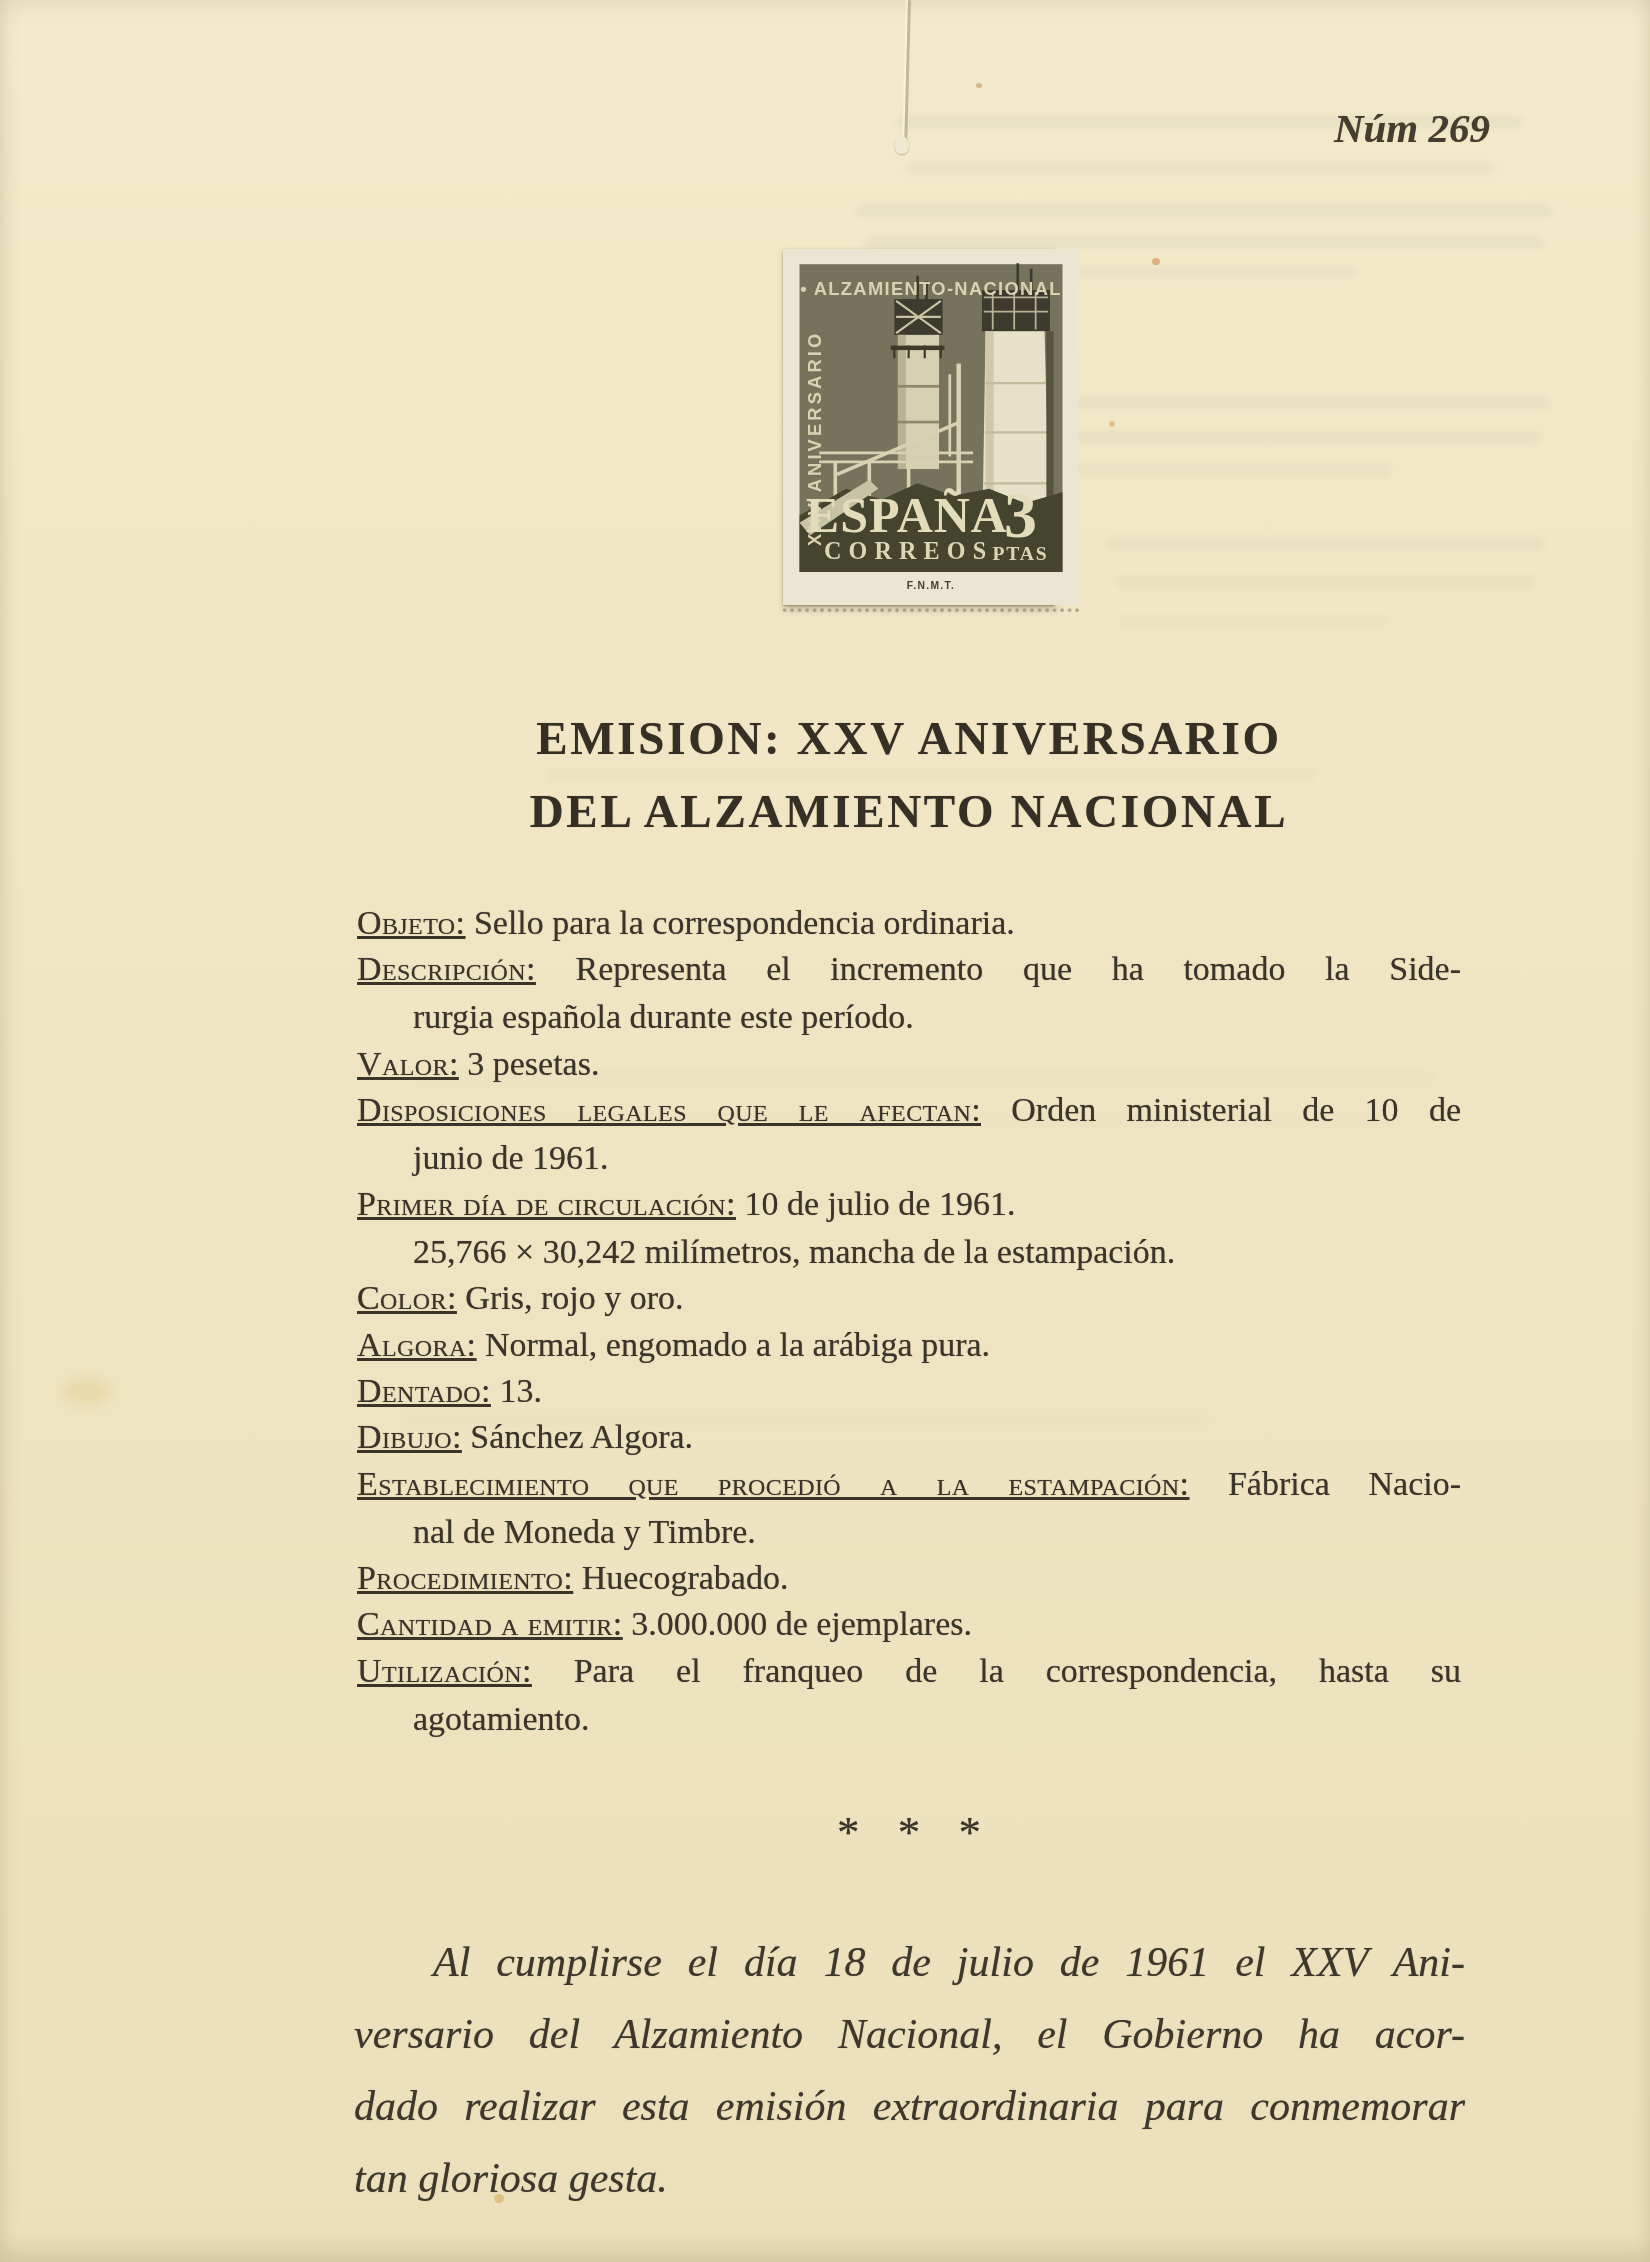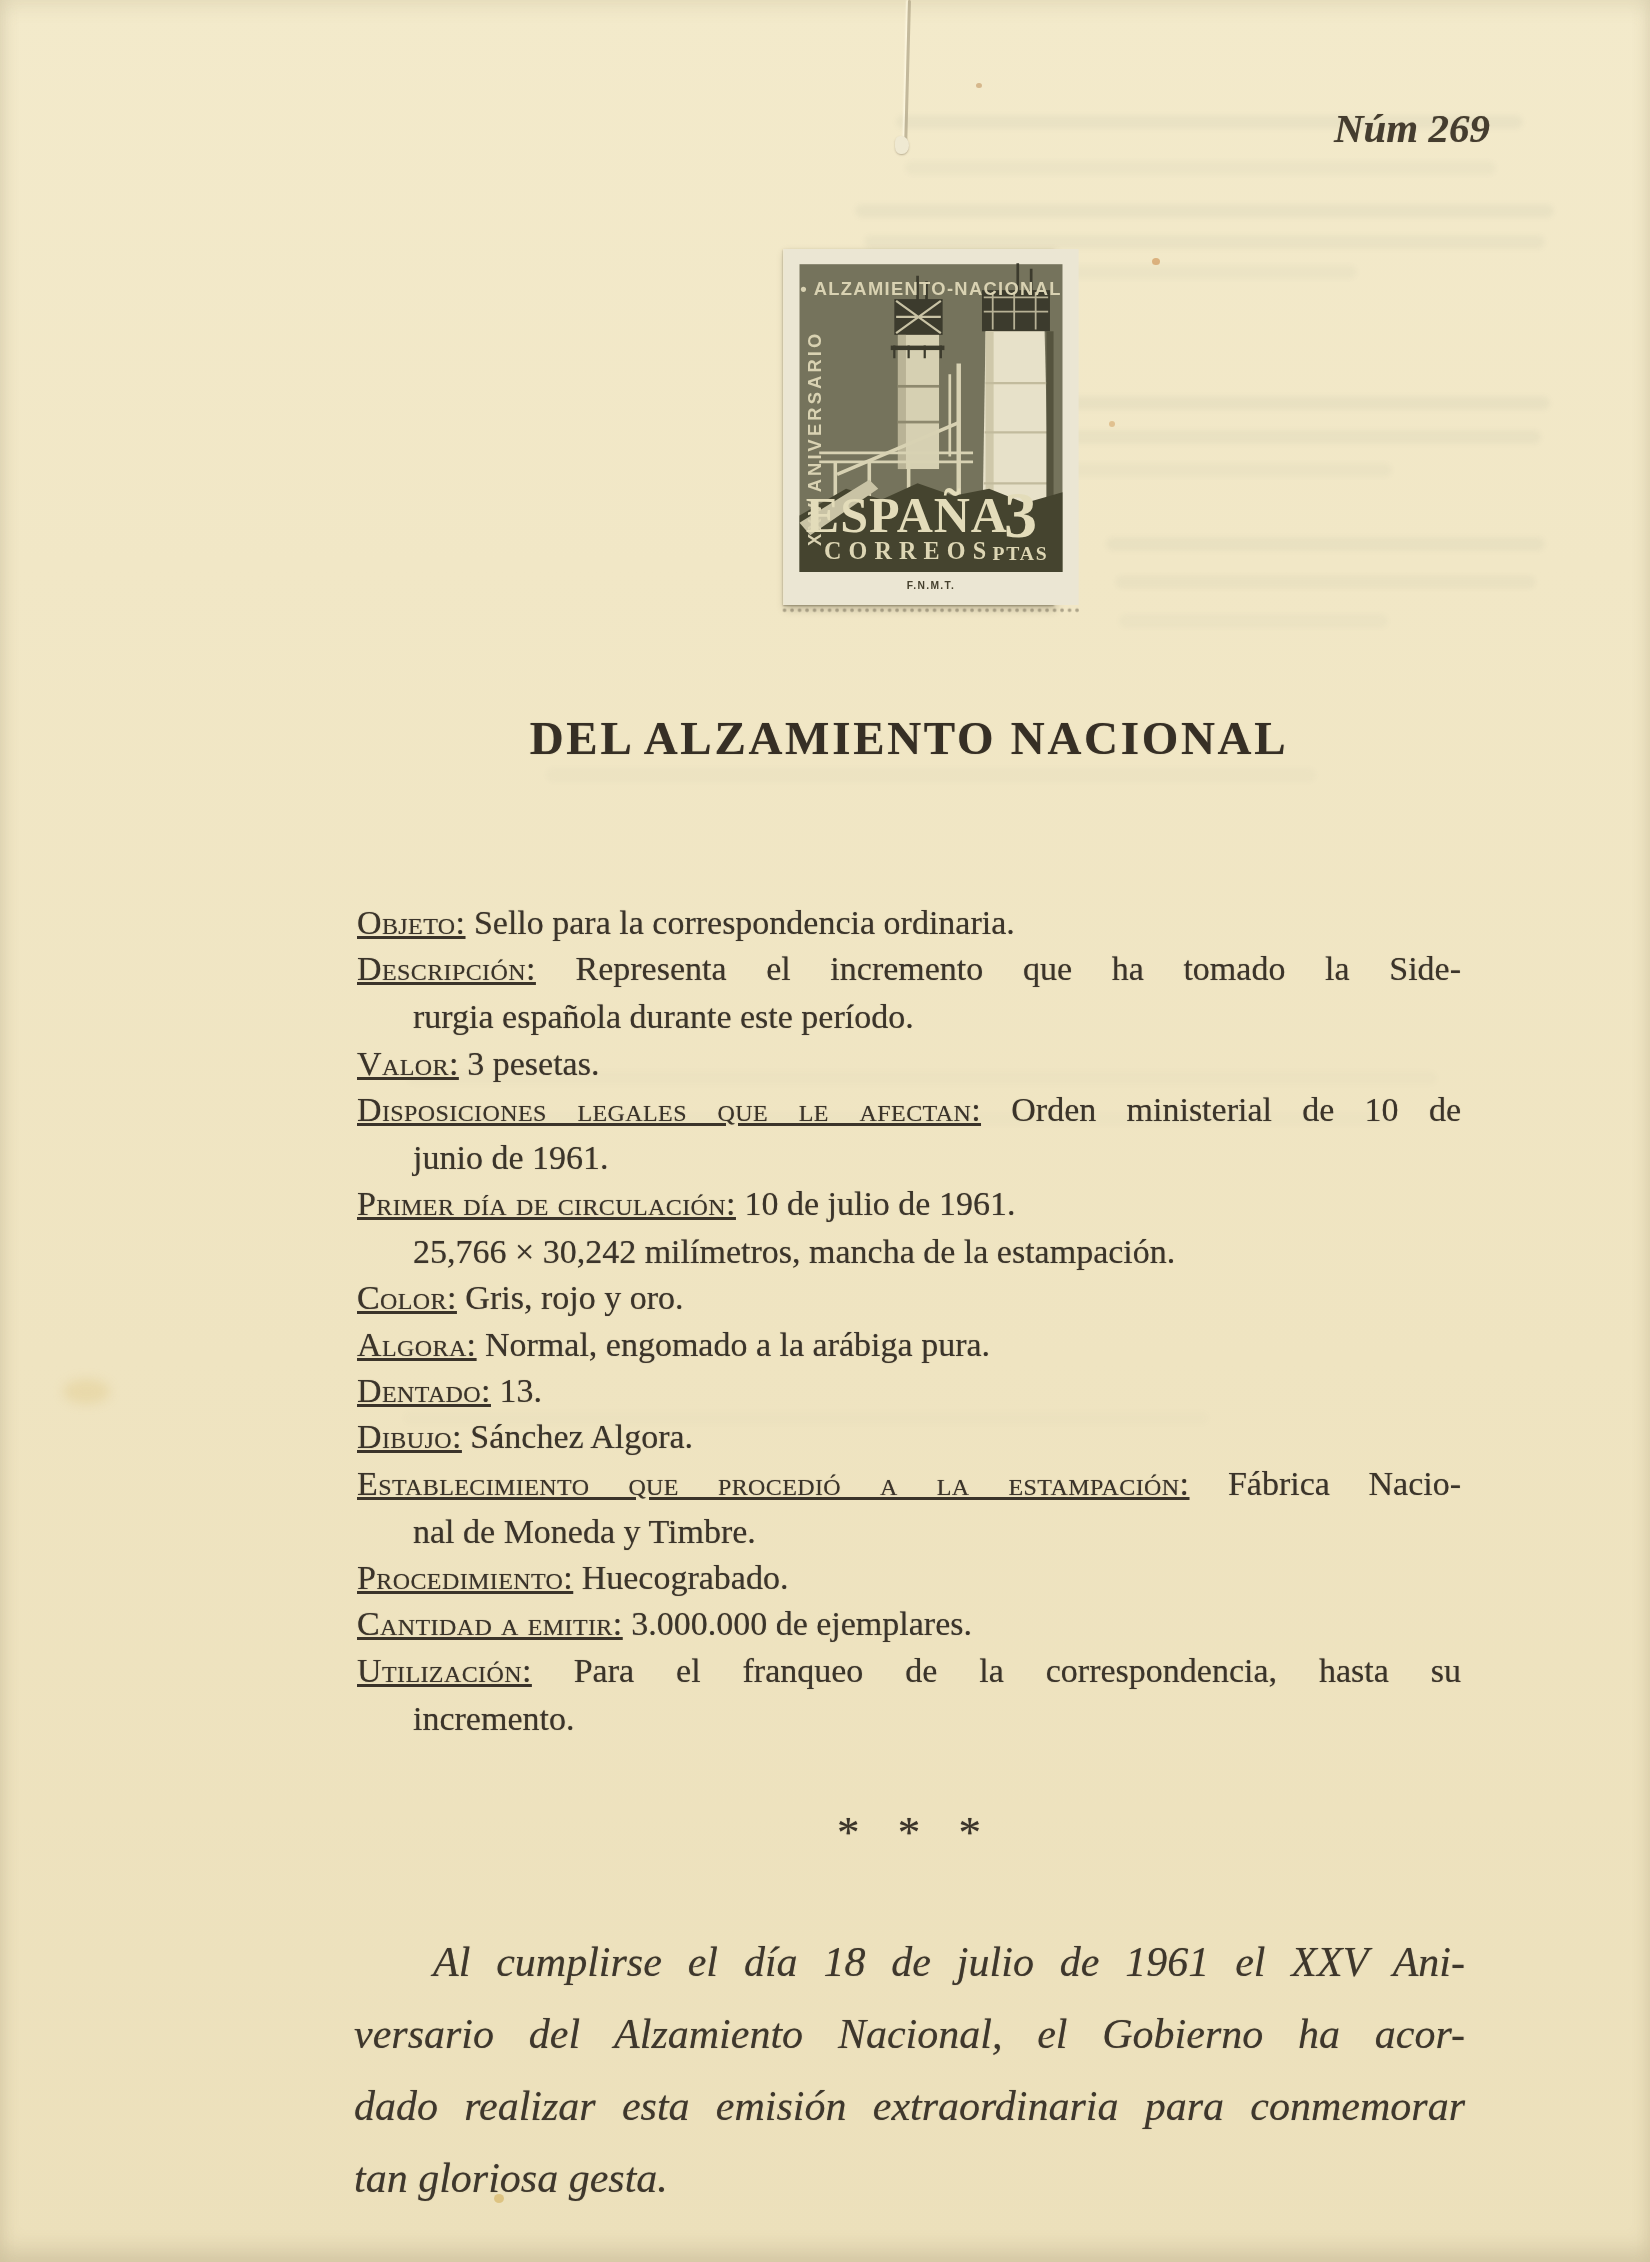--- a/index.html
+++ b/index.html
@@ -117,20 +117,21 @@
       <text x="138" y="316" text-anchor="middle" font-family="&quot;Liberation Serif&quot;,serif" font-size="56" font-weight="700" letter-spacing="1" fill="#e3dcba">ESPAÑA</text>
       <text x="140" y="347" text-anchor="middle" font-family="&quot;Liberation Serif&quot;,serif" font-size="27" font-weight="700" letter-spacing="8" fill="#ddd6b4">CORREOS</text>
       <text x="265" y="322" text-anchor="middle" font-family="&quot;Liberation Serif&quot;,serif" font-size="74" font-weight="700" fill="#e3dcba">3</text>
       <text x="265" y="348" text-anchor="middle" font-family="&quot;Liberation Serif&quot;,serif" font-size="22" font-weight="700" letter-spacing="2" fill="#ddd6b4">PTAS</text>
       <text x="165" y="380" text-anchor="middle" font-family="&quot;Liberation Sans&quot;,sans-serif" font-size="11.5" font-weight="700" letter-spacing="1.5" fill="#45402e">F.N.M.T.</text>
     </svg>
   </div>
   <div class="perf"></div>
 
   <div class="title">
+    <div>EMISION: XXV ANIVERSARIO</div>
     <div>DEL ALZAMIENTO NACIONAL</div>
   </div>
 
   <div class="specs" id="specs">
       <div class="item">
         <div class="line"><span class="label">Objeto:</span> Sello para la correspondencia ordinaria.</div>
       </div>
       <div class="item">
         <div class="line full"><span class="label">Descripción:</span> Representa el incremento que ha tomado la Side-</div>
         <div class="line cont">rurgia española durante este período.</div>
@@ -165,21 +166,21 @@
         <div class="line cont">nal de Moneda y Timbre.</div>
       </div>
       <div class="item">
         <div class="line"><span class="label">Procedimiento:</span> Huecograbado.</div>
       </div>
       <div class="item">
         <div class="line"><span class="label">Cantidad a emitir:</span> 3.000.000 de ejemplares.</div>
       </div>
       <div class="item">
         <div class="line full"><span class="label">Utilización:</span> Para el franqueo de la correspondencia, hasta su</div>
-        <div class="line cont">incremento.</div>
+        <div class="line cont">agotamiento.</div>
       </div>
     </div>
 
   <div class="separator">* * *</div>
 
   <div class="closing" id="closing">
       <div class="cline indent full">Al cumplirse el día 18 de julio de 1961 el XXV Ani-</div>
       <div class="cline full">versario del Alzamiento Nacional, el Gobierno ha acor-</div>
       <div class="cline full">dado realizar esta emisión extraordinaria para conmemorar</div>
       <div class="cline">tan gloriosa gesta.</div>

